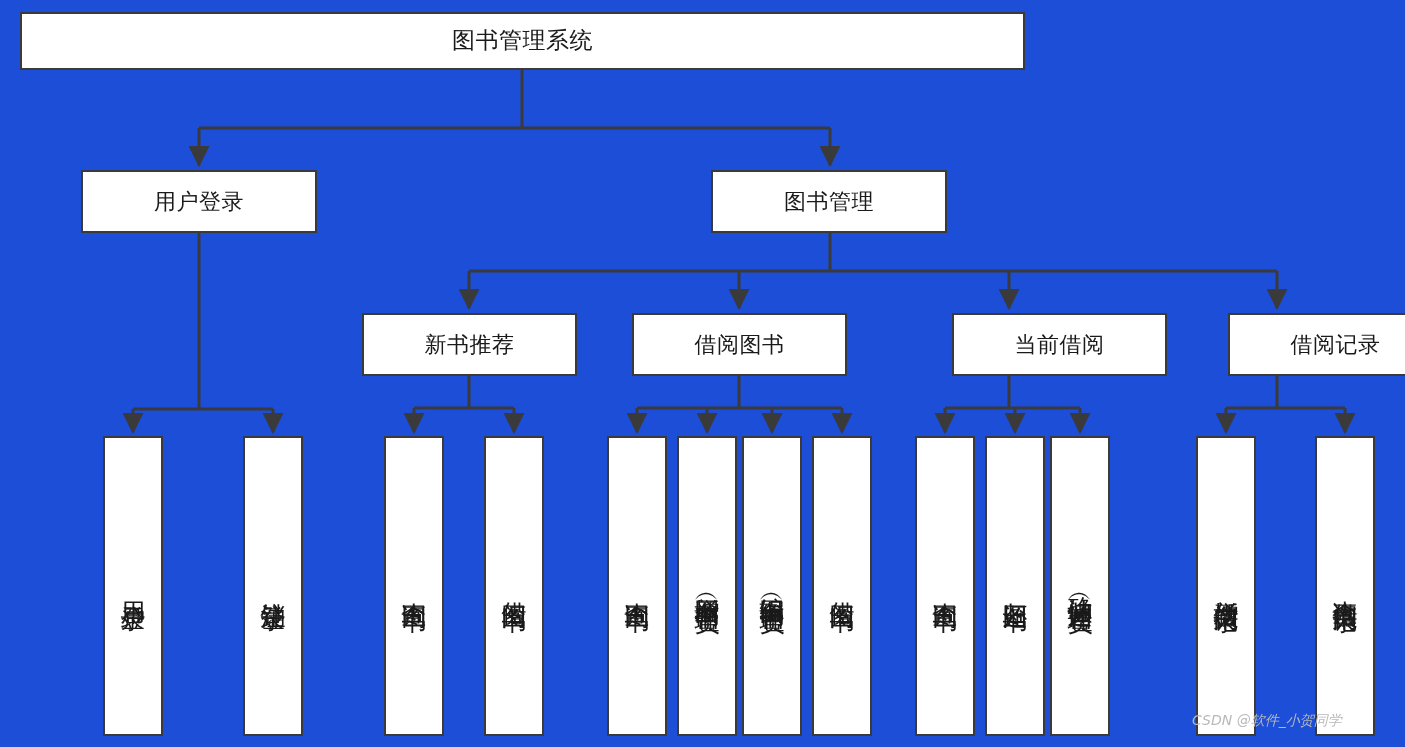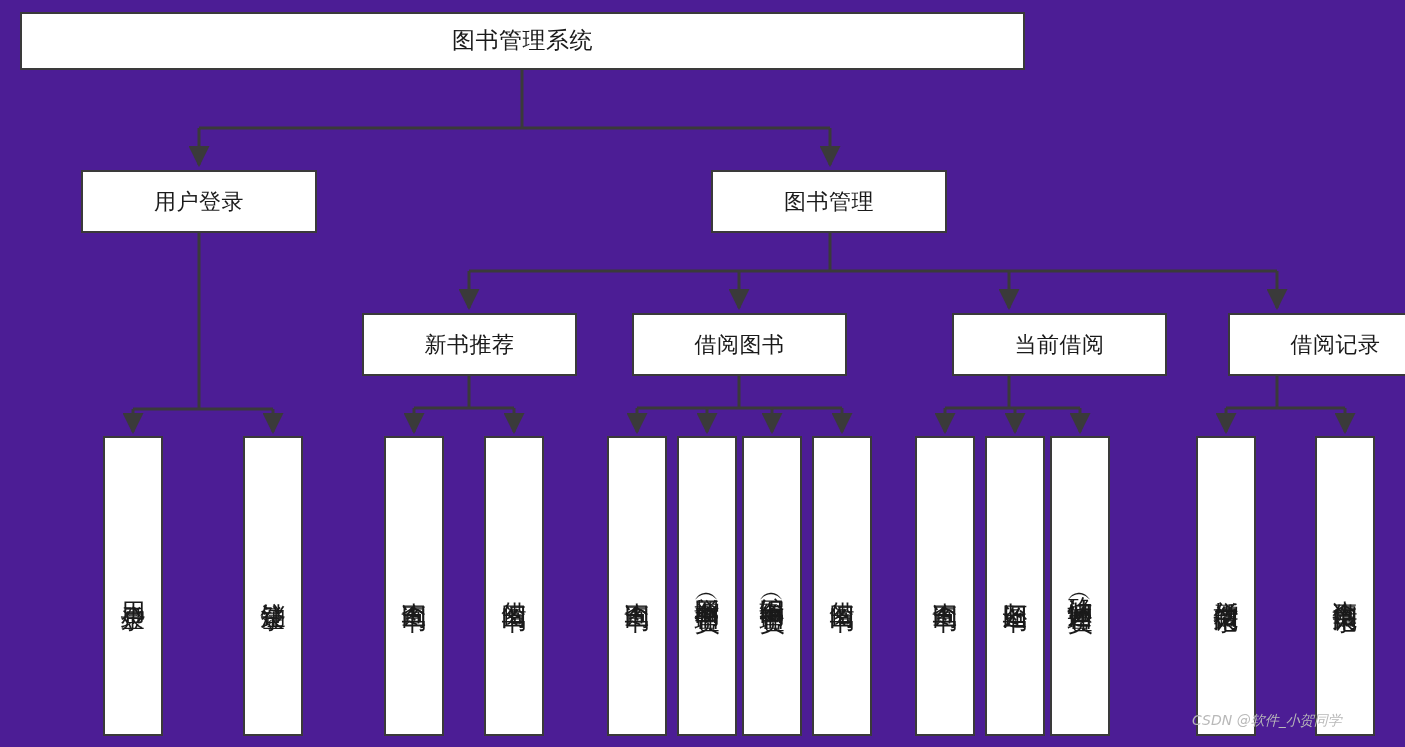--- a/index.html
+++ b/index.html
@@ -7,21 +7,21 @@
     padding: 0;
     background: #ffffff;
   }
   body {
     font-family: "DejaVu Sans", "Liberation Sans", sans-serif;
   }
   #canvas {
     position: relative;
     width: 1405px;
     height: 747px;
-    background: #4c1d95;
+    background: #1d4ed8;
     overflow: hidden;
   }
   #edges {
     position: absolute;
     left: 0;
     top: 0;
     width: 1405px;
     height: 747px;
     pointer-events: none;
   }

